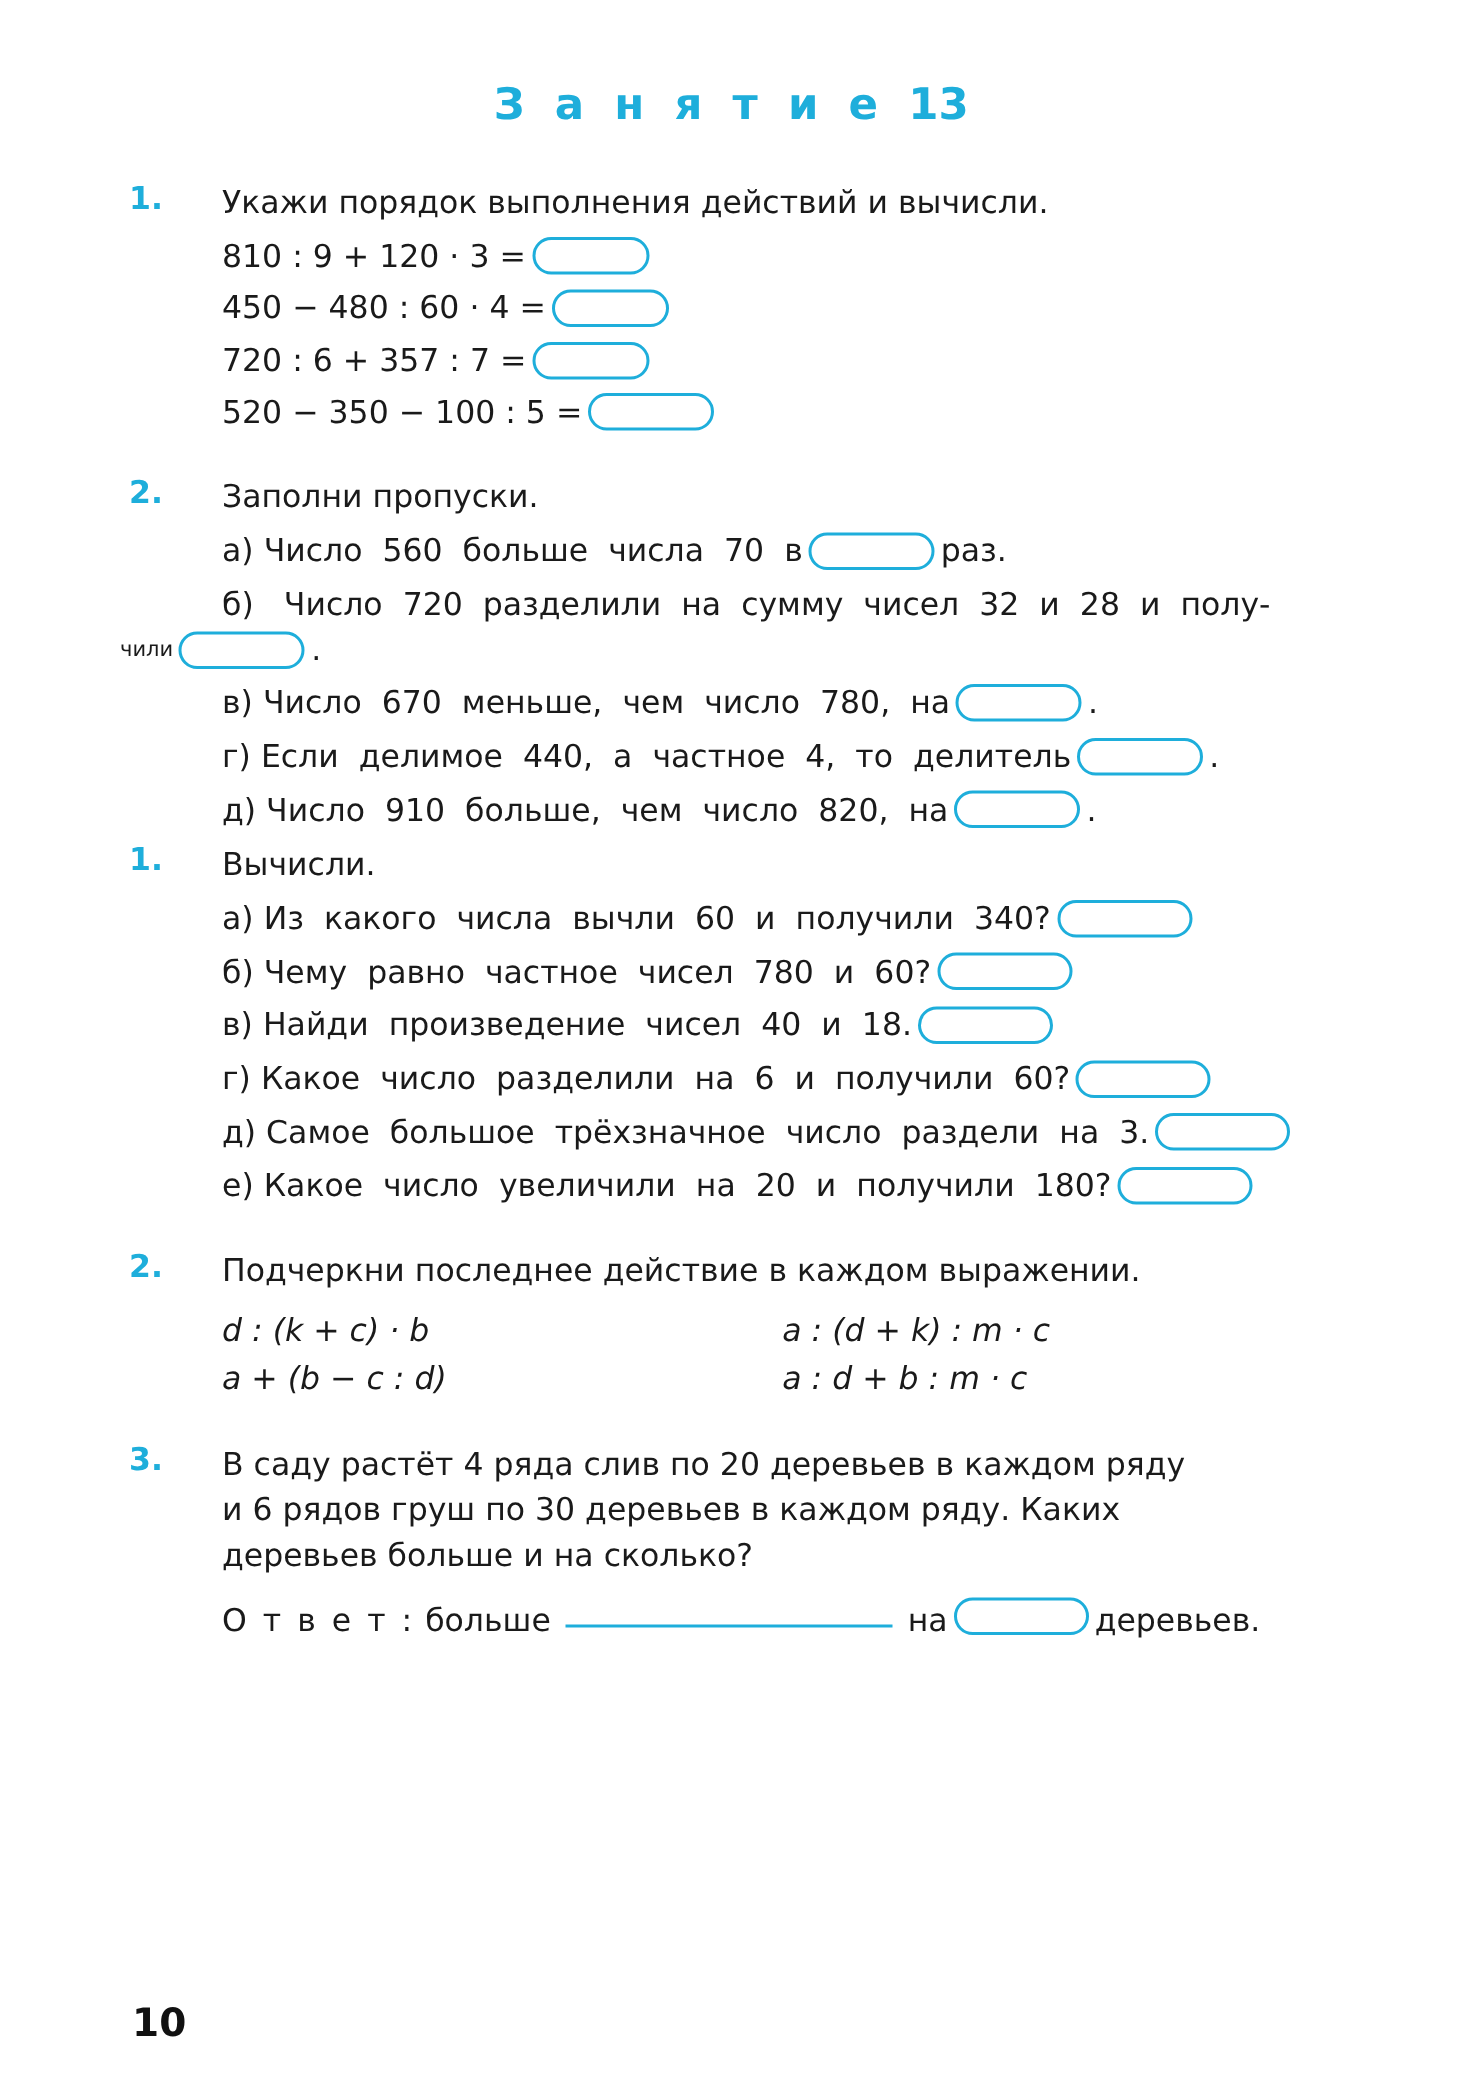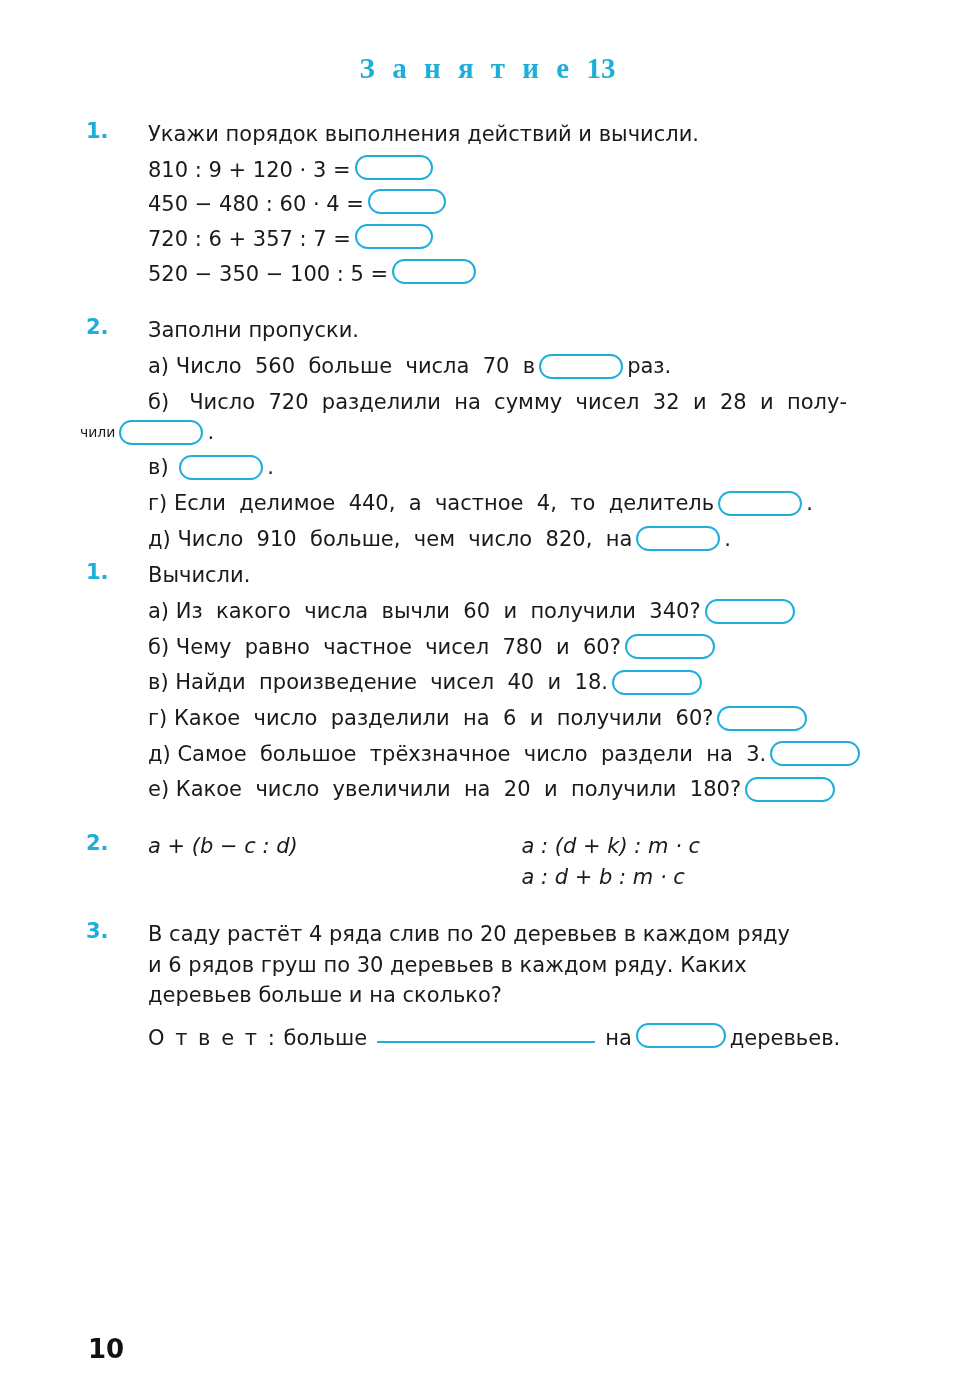--- a/index.html
+++ b/index.html
@@ -22,21 +22,20 @@
     box-sizing: border-box;
     padding: 52px 80px 0 80px;
   }
   .lesson-title {
     text-align: center;
     color: #1eaedb;
     font-size: 29px;
     font-weight: bold;
     letter-spacing: 5px;
     margin: 0 0 34px 0;
-    font-family: Liberation Serif, serif;
   }
   .lesson-title .num {
     letter-spacing: 0px;
   }
   .task {
     position: relative;
     margin-bottom: 6px;
   }
   .task-num {
     position: absolute;
@@ -71,21 +70,21 @@
     vertical-align: middle;
     margin: 0 4px;
     box-sizing: border-box;
   }
   .w78 { width: 78px; }
   .w84 { width: 84px; }
   .w90 { width: 90px; }
   .eq-row {
     margin-bottom: 4px;
     display: flex;
-    align-items: flex-start;
+    align-items: center;
   }
   .sub {
     margin-top: 5px;
   }
   .italic {
     font-style: italic;
   }
   .two-col {
     display: flex;
     margin-top: 10px;
@@ -181,20 +180,21 @@
     </div>
     <div class="line" style="margin-left:0;">
       <span class="sp" style="font-size:14px;">чили</span>
       <span class="blank w84"></span>
       <span class="sp" style="font-size:21px;">.</span>
     </div>
     <div class="task-body">
       <div class="line sub">
         <span class="sp">в)</span>
         <span class="sp">&nbsp;</span>
+        <span class="sp">Число  670  меньше,  чем  число  780,  на</span>
         <span class="blank w84"></span>
         <span class="sp">.</span>
       </div>
       <div class="line sub">
         <span class="sp">г)</span>
         <span class="sp">&nbsp;</span>
         <span class="sp">Если  делимое  440,  а  частное  4,  то  делитель</span>
         <span class="blank w84"></span>
         <span class="sp">.</span>
       </div>
@@ -249,22 +249,24 @@
         <span class="sp">&nbsp;</span>
         <span class="sp">Какое  число  увеличили  на  20  и  получили  180?</span>
         <span class="blank w90"></span>
       </div>
     </div>
   </div>
 
   <div class="task gap-top">
     <span class="task-num">2.</span>
     <div class="task-body">
+      <div>Подчеркни  последнее  действие  в  каждом  выражении.</div>
       <div class="two-col">
         <div class="col italic">
+          <div>d : (k + c) · b</div>
           <div>a + (b − c : d)</div>
         </div>
         <div class="col italic">
           <div>a : (d + k) : m · c</div>
           <div>a : d + b : m · c</div>
         </div>
       </div>
     </div>
   </div>
 

